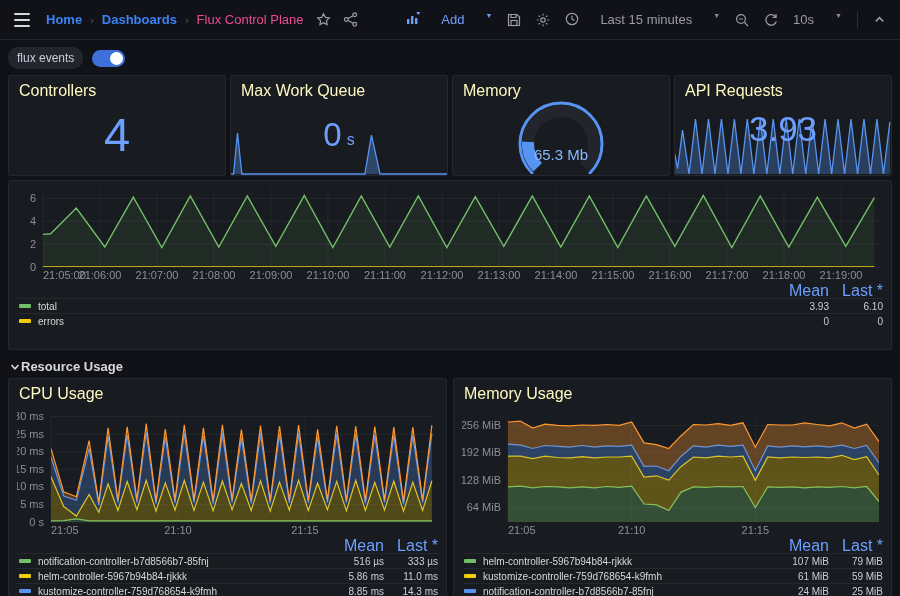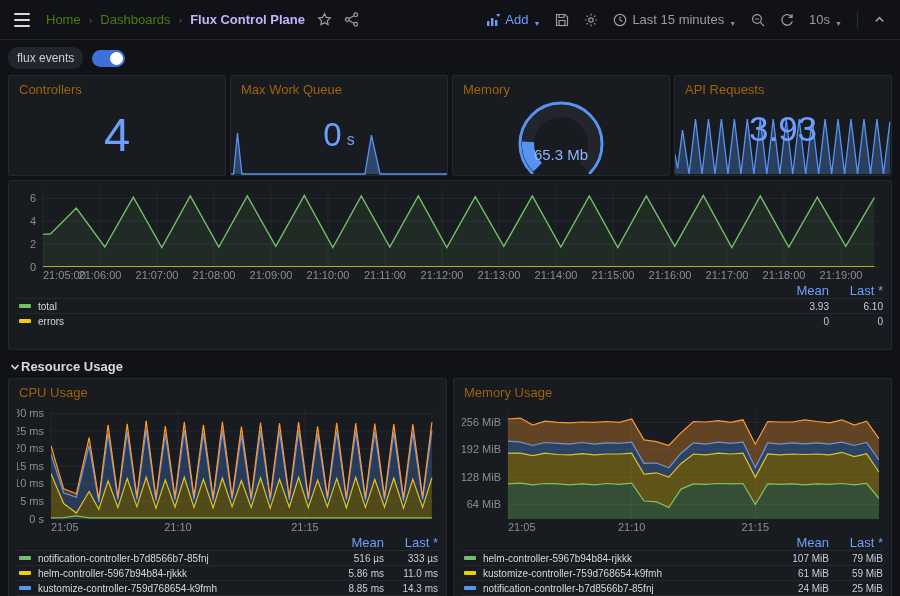--- a/index.html
+++ b/index.html
@@ -3,60 +3,60 @@
 <meta charset="utf-8">
 <style>
   *{box-sizing:border-box;margin:0;padding:0}
   html,body{width:900px;height:596px;overflow:hidden}
   body{background:#111217;font-family:"Liberation Sans",sans-serif;color:#ccccdc;font-size:12px}
   svg{display:block}
   
   .nav{height:40px;display:flex;align-items:center;padding:0 14px;border-bottom:1px solid rgba(204,204,220,0.10)}
   .burger{margin-right:16px;cursor:pointer;display:flex}
   .crumbs{display:flex;align-items:center}
-  .crumb{font-size:13px;font-weight:400;color:#4d7c0f;cursor:pointer}
-  .crumb.current{color:#c4b5fd;font-weight:700}
+  .crumb{font-size:13px;font-weight:700;color:#3b82f6;cursor:pointer}
+  .crumb.current{color:#ec4899;font-weight:400}
   .sep{color:#55565c;margin:0 8px;font-size:11px}
   .nav-ico{margin-left:12px;display:flex;cursor:pointer}
   .nav-right{margin-left:auto;display:flex;align-items:center;gap:15px}
-  .tool{display:flex;align-items:flex-end;gap:5px;color:#9b9ca3;font-size:13px;cursor:pointer;white-space:nowrap}
+  .tool{display:flex;align-items:flex-start;gap:21px;color:#9b9ca3;font-size:13px;cursor:pointer;white-space:nowrap}
   .tool.blue{color:#6e9fff}
   .caret{font-size:7px;color:#8e8e96;line-height:1}
   .tool.blue .caret{color:#6e9fff}
   .vdiv{width:1px;height:16px;background:#2c2f34}
   
   .controls{display:flex;align-items:center;padding:7px 8px 3px;gap:18px}
   .var-group{display:flex;align-items:stretch}
   .var-label{background:#22252b;color:#6e9fff;font-size:12px;padding:4px 9px;border-radius:2px 0 0 2px;display:flex;align-items:center}
   .var-value{background:#101116;border:1px solid #2f3237;border-radius:0 2px 2px 0;font-size:13px;color:#d8d9da;padding:3px 9px;display:flex;align-items:center;gap:7px;cursor:pointer}
   .chip-plain{background:#22252b;color:#ccccdc;font-size:12px;padding:4px 9px;border-radius:10px;display:flex;align-items:center}
   .toggle{width:33px;height:17px;border-radius:9px;background:#3d71d9;position:relative;margin-left:9px;cursor:pointer}
   .toggle .knob{position:absolute;right:2px;top:2px;width:13px;height:13px;border-radius:50%;background:#fff}
   
   .dash{padding:3px 8px}
   .panel{background:#181b1f;border:1px solid #25272e;border-radius:2px;position:relative;overflow:hidden}
-  .p-title{font-size:13px;color:#a16207;padding:6px 10px 3px;white-space:nowrap;cursor:pointer;position:relative;z-index:3}
+  .p-title{font-size:16px;color:#fef9c3;padding:6px 10px 3px;white-space:nowrap;cursor:pointer;position:relative;z-index:3}
   .row1{display:flex;gap:4px;height:101px;margin-bottom:4px}
   .row1 .panel{flex:1}
   .statwrap{position:absolute;left:0;right:0;top:18px;bottom:0;display:flex;align-items:center;justify-content:center;z-index:2}
   .big{color:#6e9fff;font-weight:500}
   .v-controllers{font-size:47px}
   .v-queue{font-size:33px}
   .u-queue{font-size:16px;margin-left:5px;color:#6e9fff;align-self:center;margin-top:10px}
   .v-api{font-size:35px;margin-top:-12px}
   .spark{position:absolute;left:0;right:0;bottom:0;width:100%;z-index:1}
   .row2{margin-bottom:2px}
   .row2 .panel{width:100%;height:170px}
   .rowhead{display:flex;align-items:center;gap:1px;padding:7px 2px 4px;font-size:13px;font-weight:700;color:#d8d9da;cursor:pointer}
   .row3{display:flex;gap:6px;height:237px}
   .row3 .panel{flex:1}
   .tick{fill:#8e8e96;font-size:11px;font-family:"Liberation Sans",sans-serif}
   
   .legend{padding:0 8px;position:relative;z-index:2}
-  .lg-head{display:flex;justify-content:flex-end;color:#6e9fff;font-size:13px;height:15px;align-items:center}
+  .lg-head{display:flex;justify-content:flex-end;color:#6e9fff;font-size:16px;height:15px;align-items:center}
   .lg-hm{width:62px;text-align:right}
   .lg-hl{width:54px;text-align:right}
   .lg-row{display:flex;align-items:center;height:15px;border-top:1px solid rgba(204,204,220,0.08);font-size:10px}
   .swatch{width:12px;height:4px;border-radius:1px;margin:0 7px 0 2px;flex:none}
   .lg-label{color:#d8d9da;flex:1;white-space:nowrap;overflow:hidden;cursor:pointer}
   .lg-mean{width:62px;text-align:right;color:#ccccdc}
   .lg-last{width:54px;text-align:right;color:#ccccdc}
   .gaugebox{position:absolute;left:0;right:0;top:20px;bottom:0;display:flex;align-items:center;justify-content:center}
   .gval{fill:#8ab8ff;font-size:15px;font-family:"Liberation Sans",sans-serif}
 </style>

